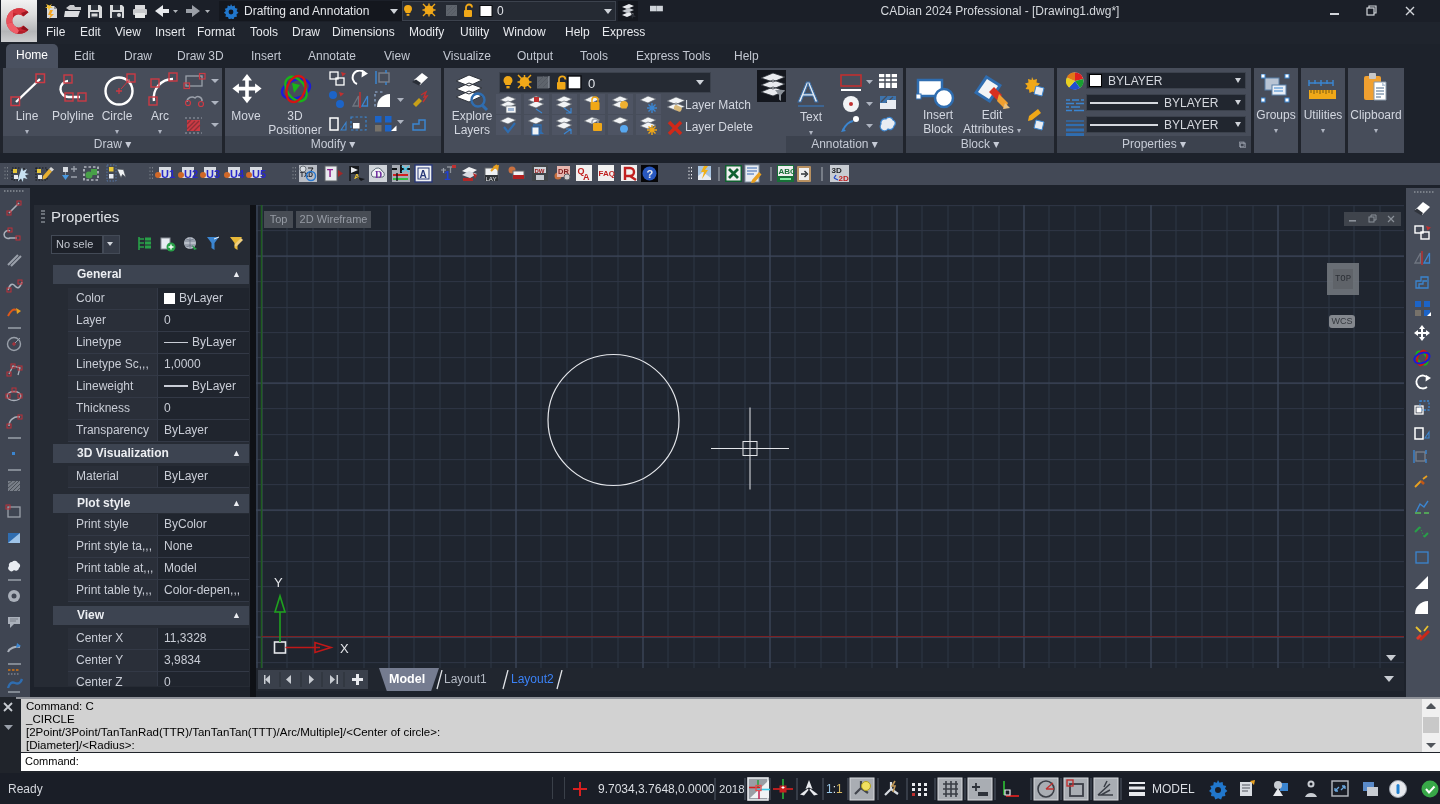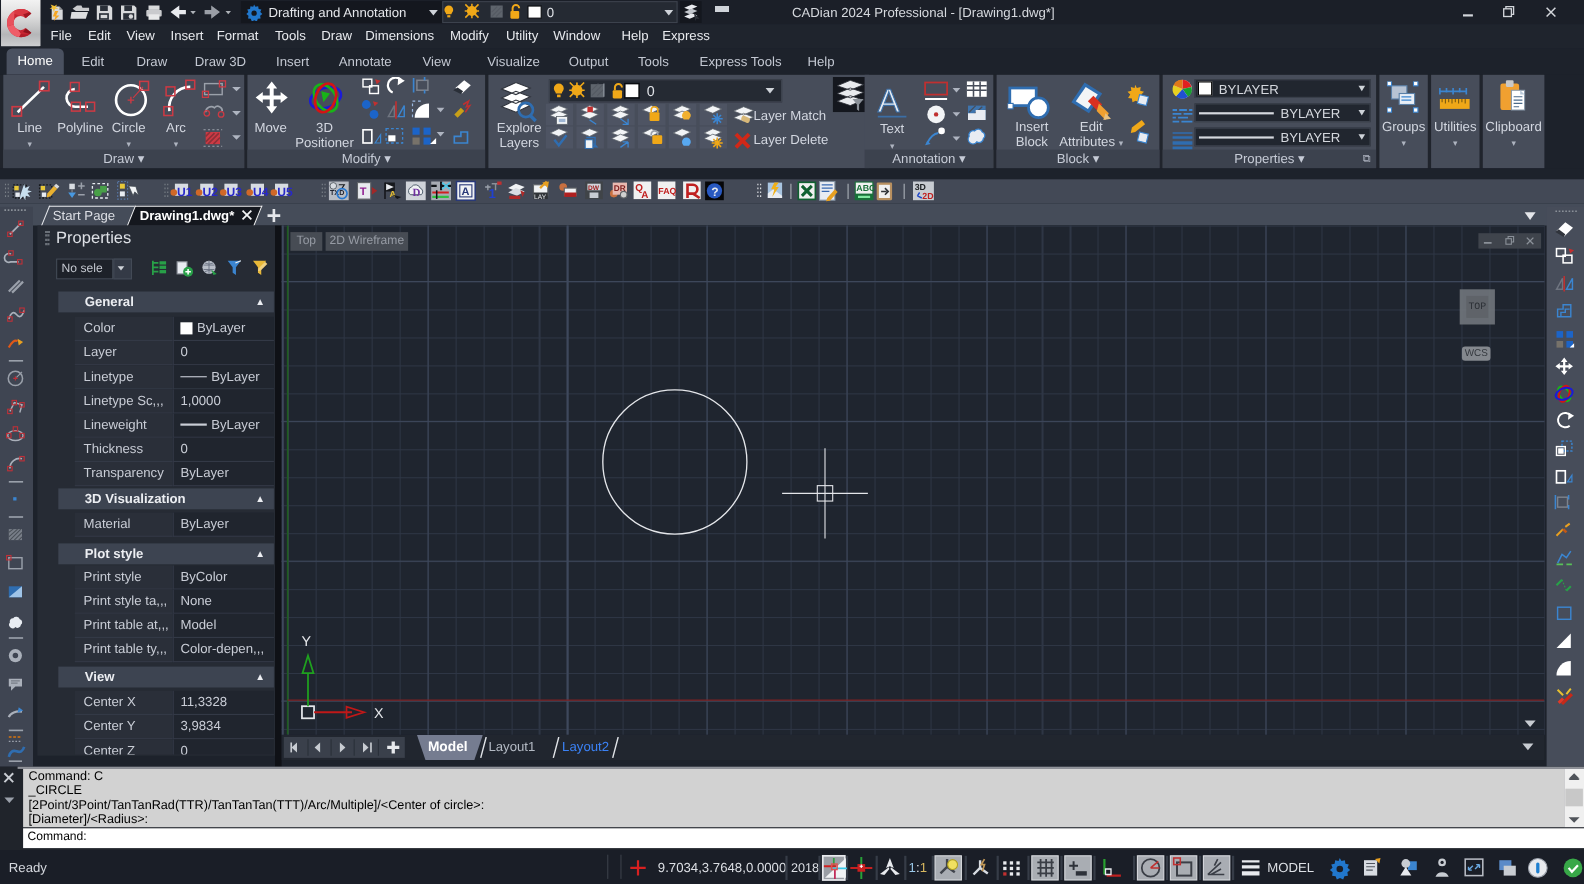--- a/index.html
+++ b/index.html
@@ -128,21 +128,21 @@
 
     <svg class="abs" style="left:618px;top:1px" width="20" height="20" viewBox="0 0 20 20">
         <rect x="0" y="0" width="20" height="20" fill="#14171e"></rect>
         <path d="M4 6 l7-3 5 2 -7 3 z" fill="#e8eaee"></path>
         <path d="M4 10 l7-3 5 2 -7 3 z" fill="#c2c6cc"></path>
         <path d="M4 14 l7-3 5 2 -7 3 z" fill="#e8eaee"></path>
         <path d="M13 11 l5 5 -3 0 -1 2 z" fill="#2c3038"></path>
       </svg>
     <div class="abs" style="left:650px;top:6px;color:#cfd3d9;font-size:9px;letter-spacing:0">▀▀<br></div>
 
-    <div class="abs" style="left:720px;top:4px;width:560px;text-align:left;font-size:12px;color:#d6d9de">CADian 2024 Professional - [Drawing1.dwg*]</div>
+    <div class="abs" style="left:720px;top:4px;width:560px;text-align:center;font-size:12px;color:#d6d9de">CADian 2024 Professional - [Drawing1.dwg*]</div>
 
     <svg class="abs" style="left:1316px;top:0" width="124" height="22" viewBox="0 0 124 22">
       <rect x="14" y="13" width="9" height="2" fill="#d2d5da"></rect>
       <g fill="none" stroke="#d2d5da" stroke-width="1.2">
           <rect x="51" y="8" width="7" height="7"></rect>
           <path d="M53 8 v-2 h7 v7 h-2"></path>
         </g>
       <path d="M90 7 l8 8 M98 7 l-8 8" stroke="#d2d5da" stroke-width="1.4"></path>
     </svg>
   </div>
@@ -715,36 +715,20 @@
         </g>
       <path d="M822 4 v14" stroke="#9aa0a8" stroke-width="1.2"></path>
       <g transform="translate(830,2)">
           <rect x="0" y="0" width="19" height="17" fill="#c8ccd2"></rect>
           <text x="1.5" y="8" font-size="8" font-weight="bold" fill="#202428" font-family="Liberation Sans">3D</text>
           <path d="M4 13 l4 2 M4 13 l2-3" stroke="#2048c8" stroke-width="1.3"></path>
           <text x="8.5" y="15.5" font-size="8" font-weight="bold" fill="#c02020" font-family="Liberation Sans">2D</text>
         </g>
     </svg>
   </div>
-  <div class="abs" id="doctabs">
-
-    <div class="abs" style="left:41px;top:2px;width:78px;height:18px;border-top:1.5px solid #e8eaee;border-left:1.5px solid #e8eaee;transform:skewX(-22deg);background:#454c59"></div>
-    <div class="abs" style="left:48px;top:4px;font-size:12px;color:#dcdee4">Start Page</div>
-
-    <div class="abs" style="left:119px;top:2px;width:116px;height:18px;border-top:1.5px solid #f2f3f5;border-left:1.5px solid #f2f3f5;border-right:1.5px solid #f2f3f5;transform:skewX(-22deg);background:#14171e"></div>
-    <div class="abs" style="left:127px;top:4px;font-size:12px;color:#fff;font-weight:bold">Drawing1.dwg*</div>
-    <svg class="abs" style="left:219px;top:5px" width="11" height="11" viewBox="0 0 11 11">
-        <path d="M1.5 1.5 l8 8 M9.5 1.5 l-8 8" stroke="#f2f3f5" stroke-width="1.6"></path>
-      </svg>
-    <svg class="abs" style="left:243px;top:5px" width="12" height="12" viewBox="0 0 12 12">
-        <path d="M6 0 v12 M0 6 h12" stroke="#e4e6ea" stroke-width="2.4"></path>
-      </svg>
-
-    <div class="abs" style="left:1386px;top:8px;width:0;height:0;border:5.5px solid transparent;border-top:7px solid #e4e6ea"></div>
-  </div>
   <div class="abs" id="lefttool">
     <svg class="abs" style="left:0;top:0" width="30" height="509" viewBox="0 0 30 509">
       <path d="M4 3 h20" stroke="#8a9098" stroke-width="1.5" stroke-dasharray="1.5 1.5"></path>
       <g transform="translate(6,12)">
 
         <g transform="translate(0,0)">
             <path d="M3 13 L13 3" stroke="#aab0ba" stroke-width="1.6"></path>
             <rect x="1" y="11" width="4" height="4" fill="none" stroke="#c03038" stroke-width="1"></rect>
             <rect x="11" y="1" width="4" height="4" fill="none" stroke="#c03038" stroke-width="1"></rect>
           </g>

